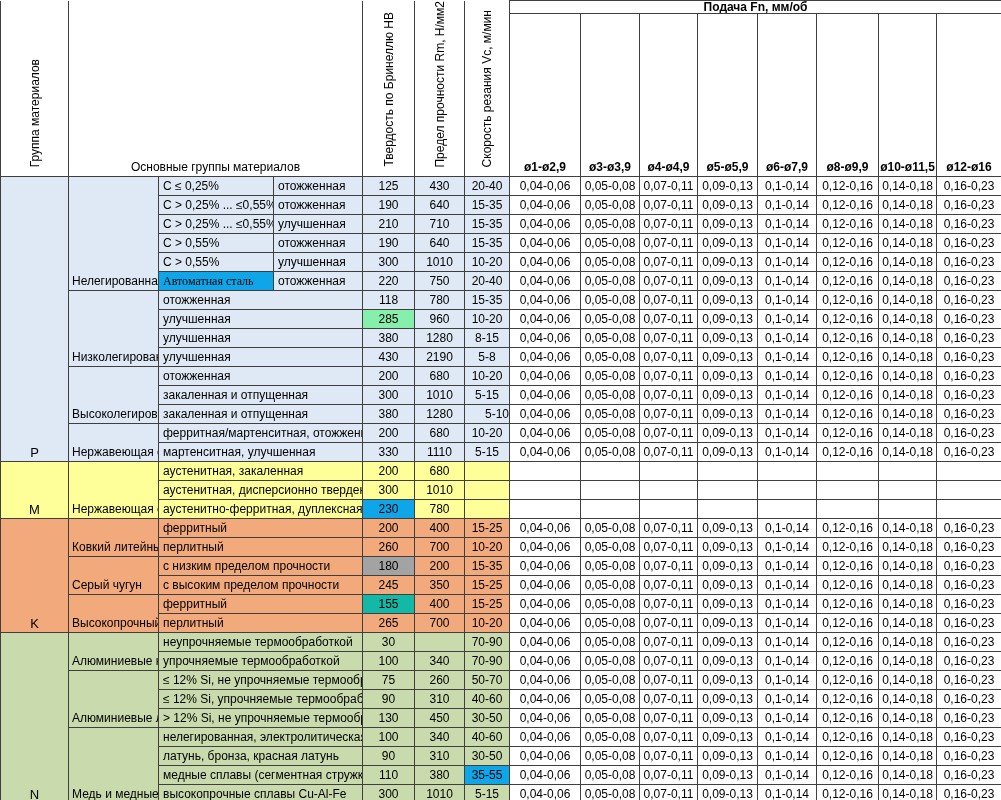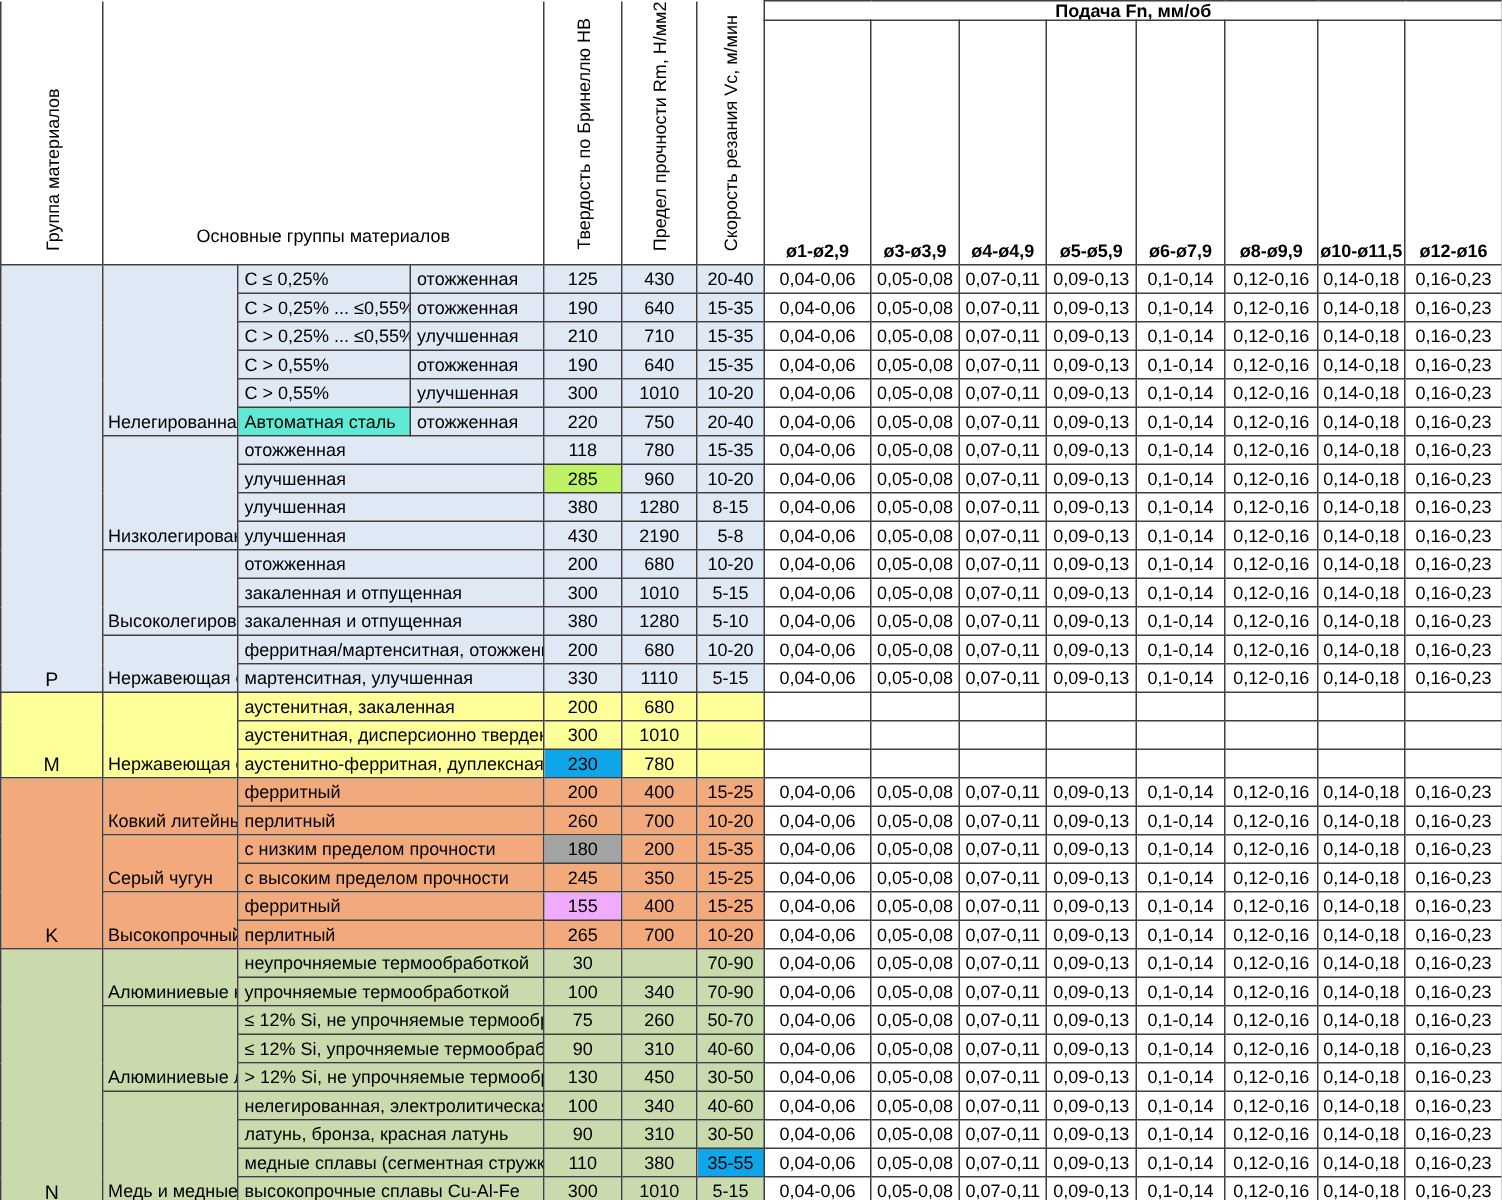--- a/index.html
+++ b/index.html
@@ -7,21 +7,21 @@
          font-family:"Liberation Sans", sans-serif; color:#000; }
   table { border-collapse:collapse; table-layout:fixed; width:1001px; }
   th, td { border:1px solid #3f3f3f; box-sizing:border-box;
            font-size:12px; font-weight:normal; color:#000;
            overflow:hidden; white-space:nowrap; padding:0; }
   
   thead th { background:#ffffff; }
   th.no-top { border-top:none; }
   th.h-feed-title { height:13px; text-align:center; line-height:12px;font-weight:bold; }
   th.h-diam { vertical-align:bottom; text-align:center; font-weight:bold; padding-bottom:2px; }
-  th.h-main { vertical-align:bottom; text-align:center; padding-bottom:12px; }
+  th.h-main { vertical-align:bottom; text-align:center; padding-bottom:2px; }
   th.vcol { vertical-align:bottom; text-align:center; padding-bottom:6px; }
   .vert { writing-mode:vertical-rl; transform:rotate(180deg); display:inline-block; line-height:14px; }
   
   tbody tr { height:19px; }
   td.ca { text-align:center; vertical-align:bottom; padding-bottom:1px; font-size:13px; }
   td.cb { text-align:left; vertical-align:bottom; padding:0 1px 2px 3px; }
   td.cc, td.cd { text-align:left; padding:0 1px 0 4px; }
   td.num { text-align:center; }
   td.feed { text-align:center; background:#ffffff; }
 </style>
@@ -138,21 +138,21 @@
         <td class="feed">0,04-0,06</td>
         <td class="feed">0,05-0,08</td>
         <td class="feed">0,07-0,11</td>
         <td class="feed">0,09-0,13</td>
         <td class="feed">0,1-0,14</td>
         <td class="feed">0,12-0,16</td>
         <td class="feed">0,14-0,18</td>
         <td class="feed">0,16-0,23</td>
       </tr>
       <tr>
-        <td class="cc" style="background-color: #5eead4;">Автоматная сталь</td>
+        <td class="cc" style="background-color: #0ea5e9; font-family: Liberation Serif, serif;">Автоматная сталь</td>
         <td class="cd" style="background-color: rgb(222, 233, 245);">отожженная</td>
         <td class="num" style="background-color: rgb(222, 233, 245);">220</td>
         <td class="num" style="background-color: rgb(222, 233, 245);">750</td>
         <td class="num" style="background-color: rgb(222, 233, 245);">20-40</td>
         <td class="feed">0,04-0,06</td>
         <td class="feed">0,05-0,08</td>
         <td class="feed">0,07-0,11</td>
         <td class="feed">0,09-0,13</td>
         <td class="feed">0,1-0,14</td>
         <td class="feed">0,12-0,16</td>
@@ -169,21 +169,21 @@
         <td class="feed">0,05-0,08</td>
         <td class="feed">0,07-0,11</td>
         <td class="feed">0,09-0,13</td>
         <td class="feed">0,1-0,14</td>
         <td class="feed">0,12-0,16</td>
         <td class="feed">0,14-0,18</td>
         <td class="feed">0,16-0,23</td>
       </tr>
       <tr>
         <td class="cc" colspan="2" style="background-color: rgb(222, 233, 245);">улучшенная</td>
-        <td class="num" style="background-color: #bef264;">285</td>
+        <td class="num" style="background-color: #86efac;">285</td>
         <td class="num" style="background-color: rgb(222, 233, 245);">960</td>
         <td class="num" style="background-color: rgb(222, 233, 245);">10-20</td>
         <td class="feed">0,04-0,06</td>
         <td class="feed">0,05-0,08</td>
         <td class="feed">0,07-0,11</td>
         <td class="feed">0,09-0,13</td>
         <td class="feed">0,1-0,14</td>
         <td class="feed">0,12-0,16</td>
         <td class="feed">0,14-0,18</td>
         <td class="feed">0,16-0,23</td>
@@ -242,21 +242,21 @@
         <td class="feed">0,09-0,13</td>
         <td class="feed">0,1-0,14</td>
         <td class="feed">0,12-0,16</td>
         <td class="feed">0,14-0,18</td>
         <td class="feed">0,16-0,23</td>
       </tr>
       <tr>
         <td class="cc" colspan="2" style="background-color: rgb(222, 233, 245);">закаленная и отпущенная</td>
         <td class="num" style="background-color: rgb(222, 233, 245);">380</td>
         <td class="num" style="background-color: rgb(222, 233, 245);">1280</td>
-        <td class="num" style="background-color: rgb(222, 233, 245);">5-10</td>
+        <td class="num" style="background-color: rgb(222, 233, 245); text-align: right;">5-10</td>
         <td class="feed">0,04-0,06</td>
         <td class="feed">0,05-0,08</td>
         <td class="feed">0,07-0,11</td>
         <td class="feed">0,09-0,13</td>
         <td class="feed">0,1-0,14</td>
         <td class="feed">0,12-0,16</td>
         <td class="feed">0,14-0,18</td>
         <td class="feed">0,16-0,23</td>
       </tr>
       <tr>
@@ -387,21 +387,21 @@
         <td class="feed">0,07-0,11</td>
         <td class="feed">0,09-0,13</td>
         <td class="feed">0,1-0,14</td>
         <td class="feed">0,12-0,16</td>
         <td class="feed">0,14-0,18</td>
         <td class="feed">0,16-0,23</td>
       </tr>
       <tr>
         <td class="cb" rowspan="2" style="background-color: rgb(242, 169, 124);">Высокопрочный чугун</td>
         <td class="cc" colspan="2" style="background-color: rgb(242, 169, 124);">ферритный</td>
-        <td class="num" style="background-color: #f0abfc;">155</td>
+        <td class="num" style="background-color: #14b8a6;">155</td>
         <td class="num" style="background-color: rgb(242, 169, 124);">400</td>
         <td class="num" style="background-color: rgb(242, 169, 124);">15-25</td>
         <td class="feed">0,04-0,06</td>
         <td class="feed">0,05-0,08</td>
         <td class="feed">0,07-0,11</td>
         <td class="feed">0,09-0,13</td>
         <td class="feed">0,1-0,14</td>
         <td class="feed">0,12-0,16</td>
         <td class="feed">0,14-0,18</td>
         <td class="feed">0,16-0,23</td>

